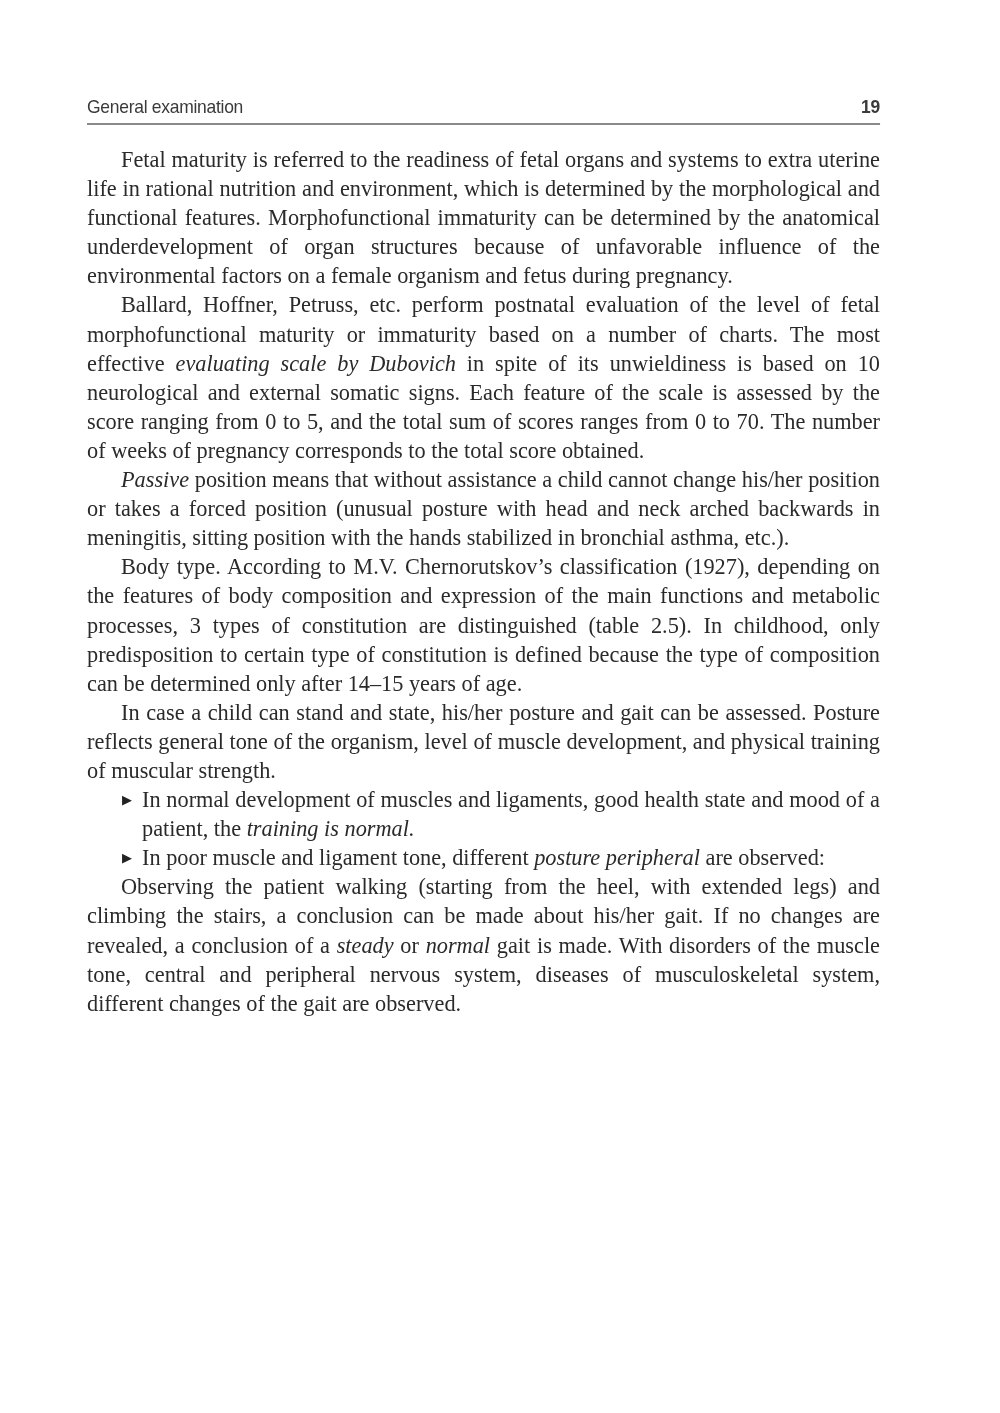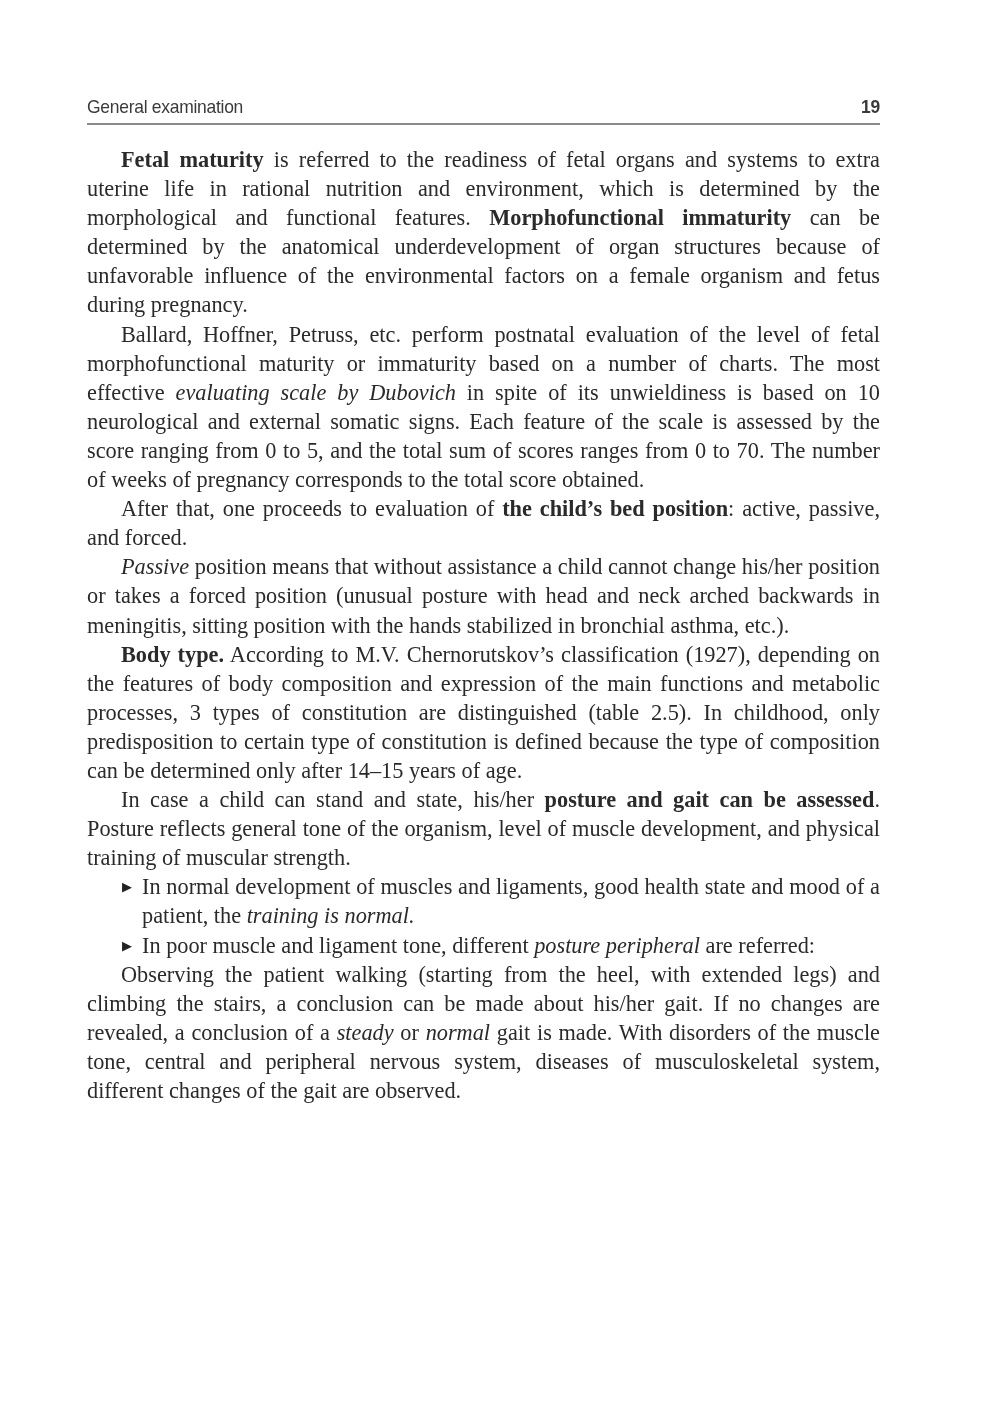--- a/index.html
+++ b/index.html
@@ -4,49 +4,48 @@
 <style>
   html, body { margin: 0; padding: 0; background: #ffffff; }
   body { width: 1000px; height: 1413px; position: relative; overflow: hidden; }
   .page { position: absolute; left: 87px; top: 96px; width: 793px; color: #2a2a2a; }
   .running-head { display: flex; justify-content: space-between; align-items: flex-end;
     font-family: "Liberation Sans", "DejaVu Sans", sans-serif; font-size: 19px; color: #3a3a3a;
     padding-bottom: 5px; border-bottom: 2px solid #8a8a8a; letter-spacing: -0.3px; transform: scaleX(0.92); transform-origin: left; width: 108.7%; }
   .running-head .pno { font-weight: bold; }
   .body-text { margin-top: 20px; font-family: "Liberation Serif", "DejaVu Serif", serif; font-size: 22.3px; line-height: 29.1px; text-align: justify; }
   .body-text p { margin: 0; text-indent: 34px; }
-  .body-text b { font-weight: bold; }
+  .body-text b { font-weight: normal; }
   .body-text i { font-style: italic; }
   .bullets { margin: 0; padding: 0; list-style: none; }
   .bullets li { position: relative; padding-left: 55px; text-align: justify; }
   .bullets li .marker { position: absolute; left: 35px; top: 0; font-size: 13px; color: #222; }
 </style>
 </head>
 <body>
 
 <div class="page">
   <div class="running-head">
     <span>General examination</span>
     <span class="pno">19</span>
   </div>
 
   <div class="body-text">
     <p><b>Fetal maturity</b><span> is referred to the readiness of fetal organs and systems to extra uterine life in rational nutrition and environment, which is determined by the morphological and functional features. </span><b>Morphofunctional immaturity</b><span> can be determined by the anatomical underdevelopment of organ structures because of unfavorable influence of the environmental factors on a female organism and fetus during pregnancy.</span></p>
 
     <p><span>Ballard, Hoffner, Petruss, etc. perform postnatal evaluation of the level of fetal morphofunctional maturity or immaturity based on a number of charts. The most effective </span><i>evaluating scale by Dubovich</i><span> in spite of its unwieldiness is based on 10 neurological and external somatic signs. Each feature of the scale is assessed by the score ranging from 0 to 5, and the total sum of scores ranges from 0 to 70. The number of weeks of pregnancy corresponds to the total score obtained.</span></p>
 
-    <p><span>After that, one proceeds to evaluation of </span><b>the child’s bed position</b><span>: active, passive, and forced.</span></p>
 
 
     <p><i>Passive</i><span> position means that without assistance a child cannot change his/her position or takes a forced position (unusual posture with head and neck arched backwards in meningitis, sitting position with the hands stabilized in bronchial asthma, etc.).</span></p>
 
     <p><b>Body type.</b><span> According to M.V. Chernorutskov’s classification (1927), depending on the features of body composition and expression of the main functions and metabolic processes, 3 types of constitution are distinguished (table 2.5). In childhood, only predisposition to certain type of constitution is defined because the type of composition can be determined only after 14–15 years of age.</span></p>
 
     <p><span>In case a child can stand and state, his/her </span><b>posture and gait can be assessed</b><span>. Posture reflects general tone of the organism, level of muscle development, and physical training of muscular strength.</span></p>
 
     <ul class="bullets">
       <li><span class="marker">▶</span><span>In normal development of muscles and ligaments, good health state and mood of a patient, the </span><i>training is normal.</i><span></span></li>
-      <li><span class="marker">▶</span><span>In poor muscle and ligament tone, different </span><i>posture peripheral</i><span> are referred:</span></li>
+      <li><span class="marker">▶</span><span>In poor muscle and ligament tone, different </span><i>posture peripheral</i><span> are observed:</span></li>
     </ul>
 
     <p><span>Observing the patient walking (starting from the heel, with extended legs) and climbing the stairs, a conclusion can be made about his/her gait. If no changes are revealed, a conclusion of a </span><i>steady</i><span> or </span><i>normal</i><span> gait is made. With disorders of the muscle tone, central and peripheral nervous system, diseases of musculoskeletal system, different changes of the gait are observed.</span></p>
   </div>
 </div>
 
 </body></html>

